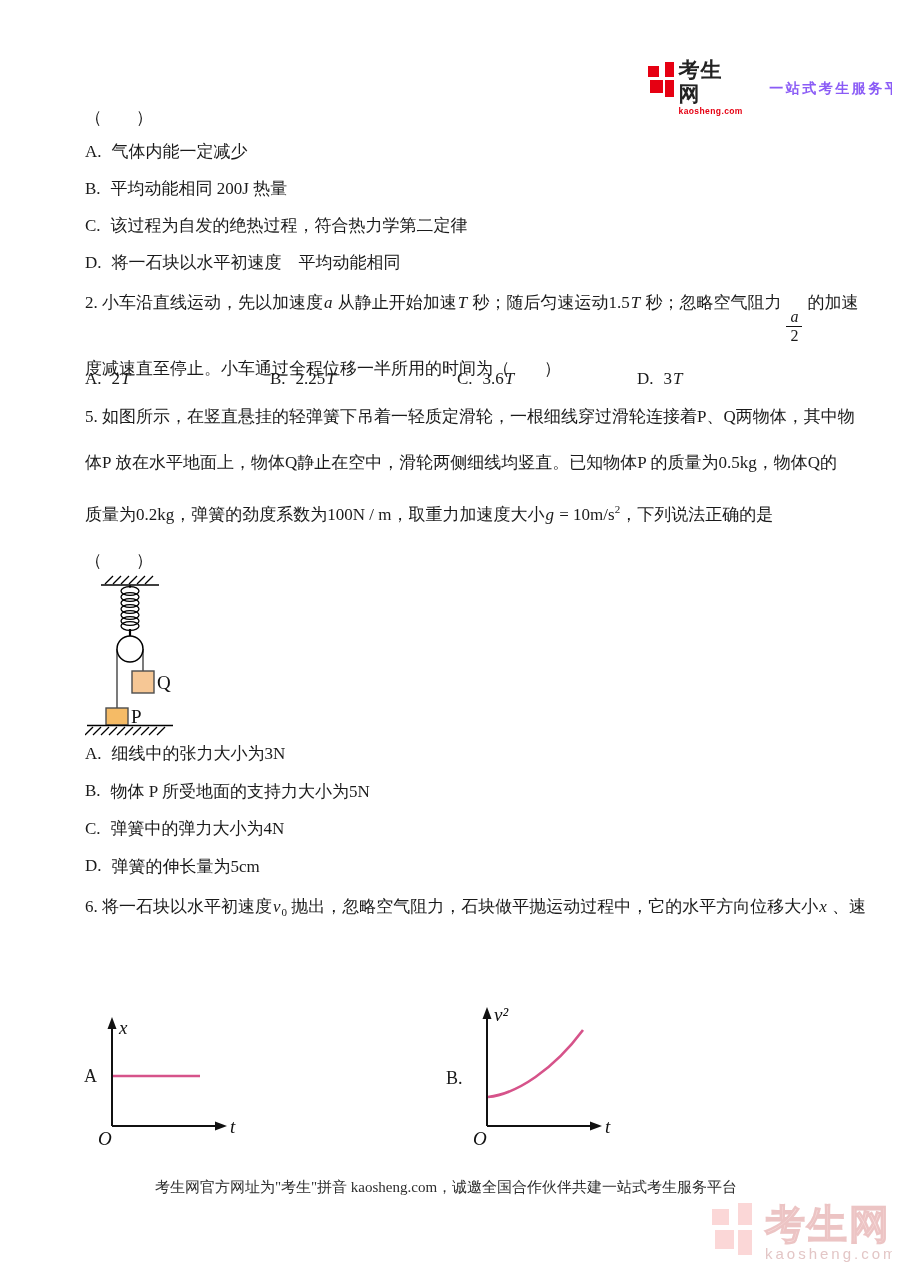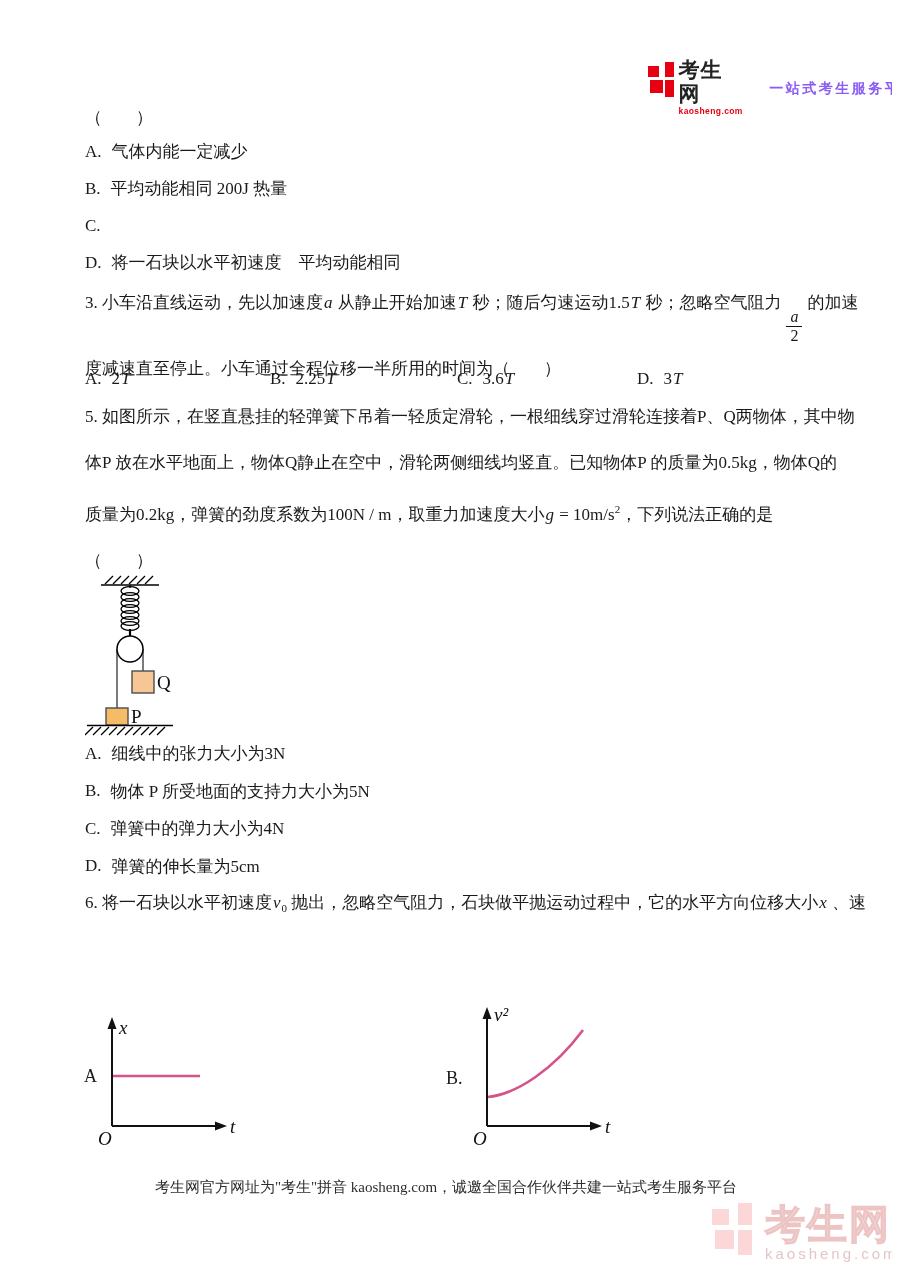--- a/index.html
+++ b/index.html
@@ -26,21 +26,21 @@
   .opts3{top:133px;}
   .opts5{top:735px;}
   .opt-row{height:37px;display:flex;align-items:center;font-size:17px;}
   .opt-row5{height:37.5px;}
   .opt-label{margin-right:10px;}
   .stem{position:absolute;left:85px;width:745px;font-size:17px;}
   .stem4{top:280px;}
   .stem5{top:394px;}
   .stem6{top:884px;}
   .stem-line{line-height:46px;white-space:nowrap;}
-  .stem6 .stem-line{line-height:38px;}
+  .stem6 .stem-line{line-height:45px;}
 
   .q4opts{position:absolute;left:85px;top:360px;width:745px;height:37px;}
   .q4opts .opt{position:absolute;top:0;height:37px;display:flex;align-items:center;font-size:17px;}
   .q4o1{left:0;} .q4o2{left:185px;} .q4o3{left:372px;} .q4o4{left:552px;}
 
   
   .mv{font-style:italic;padding:0 1px;}
   .msub{font-size:11px;vertical-align:-4px;}
   .msup{font-size:11px;vertical-align:7px;}
   .frac{display:inline-flex;flex-direction:column;align-items:center;vertical-align:-14px;
@@ -96,29 +96,30 @@
     <div class="opt-row">
       <span class="opt-label">A.</span>
       <span><span>气体内能一定减少</span></span>
     </div>
     <div class="opt-row">
       <span class="opt-label">B.</span>
       <span><span>平均动能相同 200J 热量</span></span>
     </div>
     <div class="opt-row">
       <span class="opt-label">C.</span>
+      <span><span>该过程为自发的绝热过程，符合热力学第二定律</span></span>
     </div>
     <div class="opt-row">
       <span class="opt-label">D.</span>
       <span><span>将一石块以水平初速度　平均动能相同</span></span>
     </div>
   </div>
 
   <div class="stem stem4">
-    <div class="stem-line"><span>3. 小车沿直线运动，先以加速度</span><span class="mv">a</span><span> 从静止开始加速</span><span class="mv">T</span><span> 秒；随后匀速运动1.5</span><span class="mv">T</span><span> 秒；忽略空气阻力</span><span class="frac">
+    <div class="stem-line"><span>2. 小车沿直线运动，先以加速度</span><span class="mv">a</span><span> 从静止开始加速</span><span class="mv">T</span><span> 秒；随后匀速运动1.5</span><span class="mv">T</span><span> 秒；忽略空气阻力</span><span class="frac">
           <span class="num">a</span>
           <span class="den">2</span>
         </span><span>的加速</span></div>
     <div class="stem-line"><span>度减速直至停止。小车通过全程位移一半所用的时间为（　　）</span></div>
   </div>
   <div class="q4opts">
     <div class="opt q4o1">
       <span class="opt-label">A.</span>
       <span><span>2</span><span class="mv">T</span></span>
     </div>

